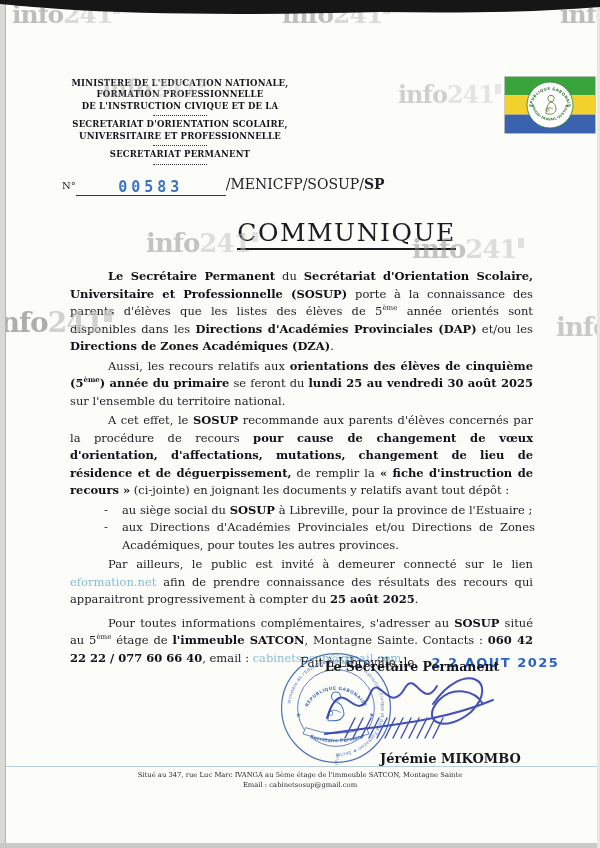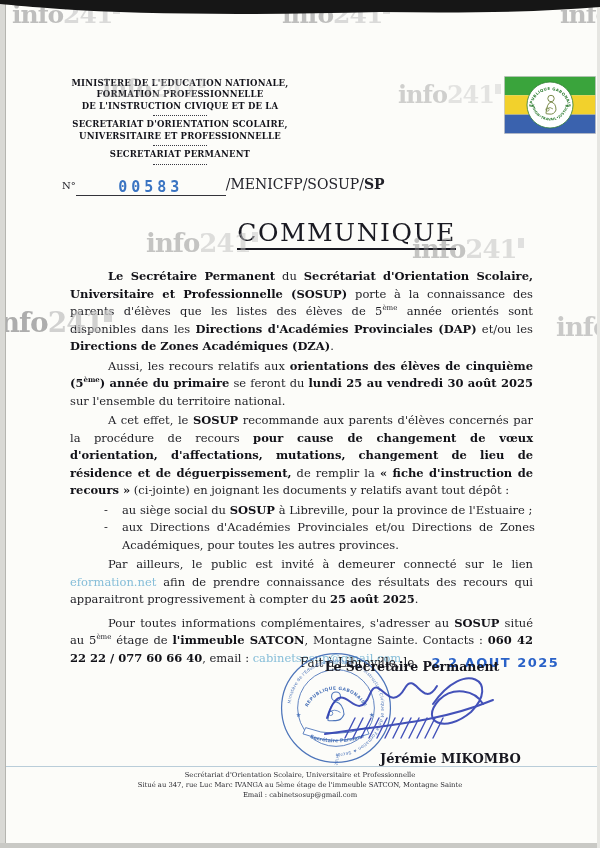--- a/index.html
+++ b/index.html
@@ -193,16 +193,15 @@
     <path d="M118,44 C150,-2 186,22 156,52 C130,74 104,62 124,40 C138,26 160,30 168,44"></path>
     <path d="M10,74 C60,66 120,64 178,40"></path>
     <path d="M30,78 L40,58 M38,78 L48,58 M46,78 L56,58 M54,78 L64,58 M62,78 L72,58 M70,78 L80,58 M78,78 L88,58 M86,78 L96,58 M94,78 L104,58 M102,78 L112,58 M110,78 L120,58 M118,78 L128,58" stroke-width="1.4"></path>
   </g>
 </svg>
 
 <div class="sig-name">Jérémie MIKOMBO</div>
 
 <div class="footer-rule"></div>
 <div class="footer">
-  <div>Secrétariat d'Orientation Scolaire, Universitaire et Professionnelle</div>
   <div>Situé au 347, rue Luc Marc IVANGA au 5ème étage de l'immeuble SATCON, Montagne Sainte</div>
   <div>Email : cabinetsosup@gmail.com</div>
 </div>
 
 </body></html>

